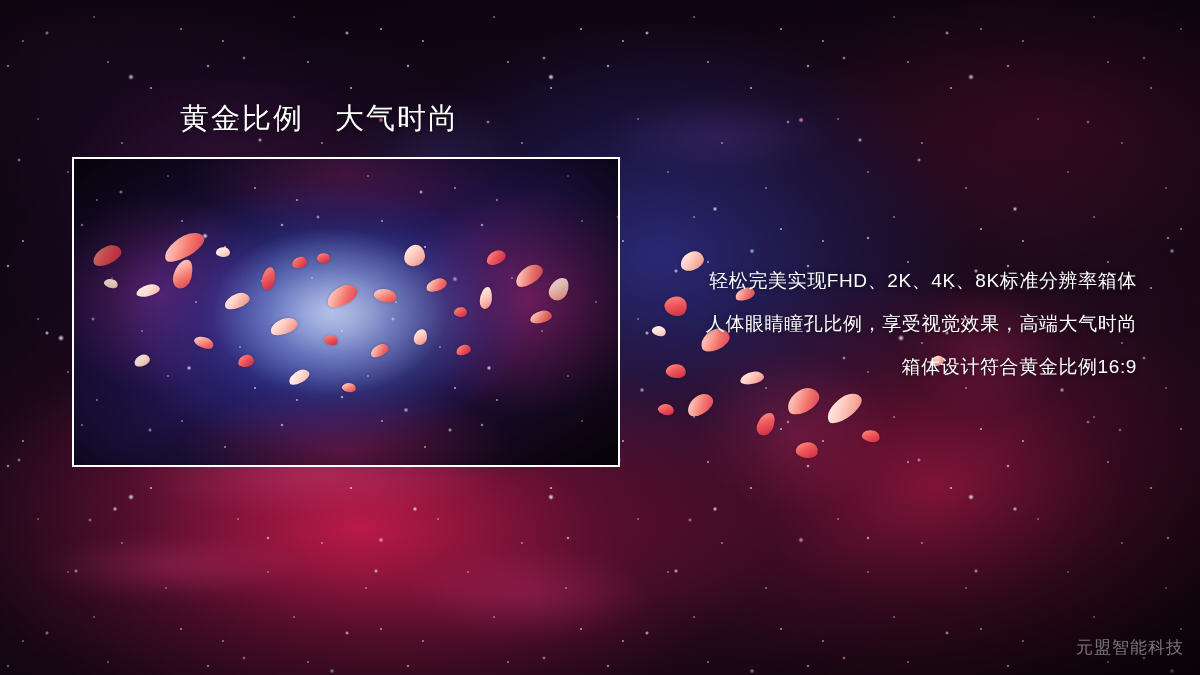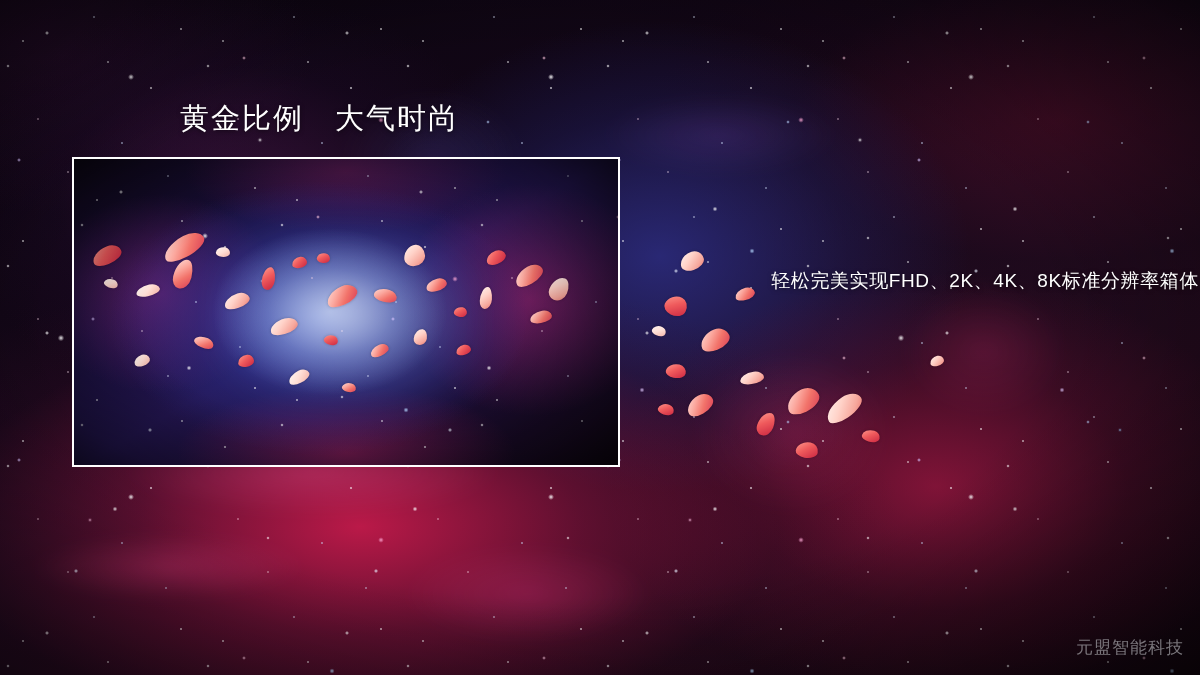--- a/index.html
+++ b/index.html
@@ -170,21 +170,21 @@
     top: 101px;
     color: #ffffff;
     font-size: 29px;
     letter-spacing: 2px;
     white-space: pre;
     line-height: 1.2;
     text-shadow: 0 1px 4px rgba(0,0,0,0.55);
   }
   #body-text {
     position: absolute;
-    left: 699px;
+    left: 637px;
     top: 259px;
     width: 500px;
   }
   #body-text .line {
     color: #ffffff;
     font-size: 19px;
     line-height: 43px;
     letter-spacing: 0.6px;
     white-space: nowrap;
     text-shadow: 0 1px 4px rgba(0,0,0,0.5);
@@ -268,17 +268,19 @@
         <div class="petal deep" style="left: 382px; top: 186px; width: 15px; height: 10px; transform: rotate(-12deg);"></div>
         <div class="petal lite" style="left: 214px; top: 212px; width: 22px; height: 12px; transform: rotate(-26deg);"></div>
         <div class="petal" style="left: 268px; top: 224px; width: 14px; height: 9px; transform: rotate(14deg);"></div>
         <div class="petal lite" style="left: 60px; top: 196px; width: 16px; height: 11px; transform: rotate(-18deg);"></div>
       </div>
     <div class="panel-vig"></div>
   </div>
 
   <div id="body-text">
     <div class="line">轻松完美实现FHD、2K、4K、8K标准分辨率箱体</div>
+    <div class="line">人体眼睛瞳孔比例，享受视觉效果，高端大气时尚</div>
+    <div class="line">箱体设计符合黄金比例16:9</div>
   </div>
 
   <div id="watermark">元盟智能科技</div>
 
 </div>
 
 </body></html>

